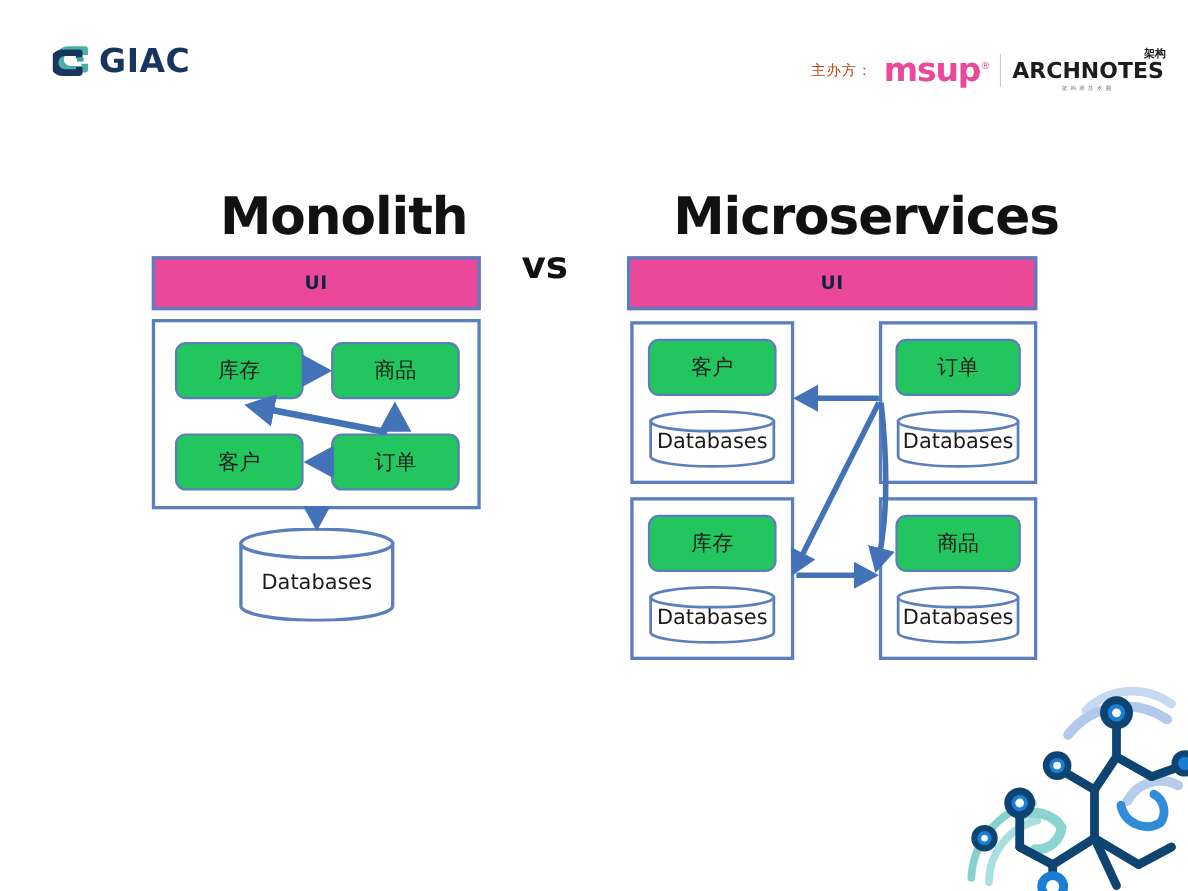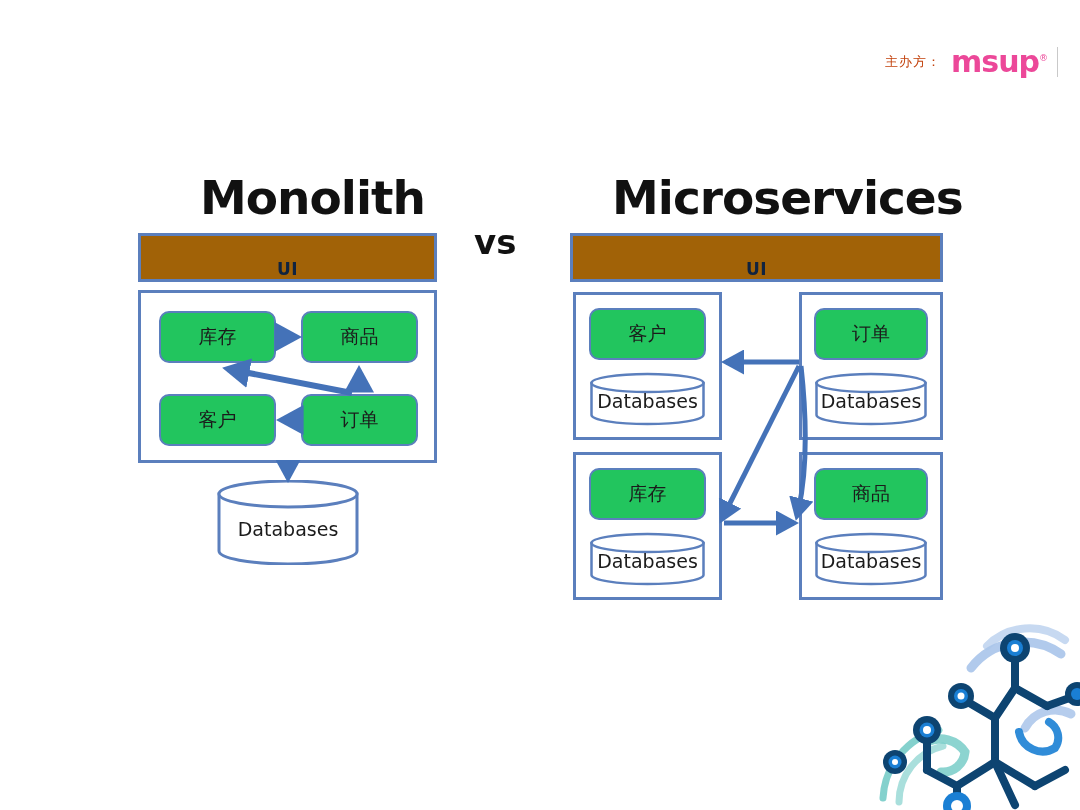--- a/index.html
+++ b/index.html
@@ -56,22 +56,22 @@
     color:#111111;
   }
   #title-monolith { left:200px; top:170px; font-size:47px; letter-spacing:-1px;text-align:right; }
   #title-vs { left:474px; top:180px; font-size:34px;margin-top:42px; }
   #title-microservices { left:612px; top:170px; font-size:47px; letter-spacing:-1px; }
 
   
   .ui-bar {
     position:absolute;
     border:3px solid #5b7fbd;
-    background:#a16207;
-    display:flex; align-items:flex-end; justify-content:center;
+    background:#ec4899;
+    display:flex; align-items:center; justify-content:center;
   }
   .ui-bar-label {
     font-family:"DejaVu Sans","Liberation Sans",sans-serif;
     font-weight:700; font-size:17px; color:#10233f; letter-spacing:0.5px;
   }
   .outer-box {
     position:absolute;
     border:3px solid #5b7fbd;
     background:#ffffff;
   }
@@ -99,25 +99,38 @@
   .arrows { position:absolute; left:0; top:0; width:1080px; height:810px; pointer-events:none; }
 
   
   #corner-graphic { position:absolute; right:0; bottom:0; width:215px; height:200px; }
 </style>
 </head>
 <body>
 
 <div id="header">
 
+  <div id="giac-logo">
+    <svg id="giac-mark" viewBox="0 0 36 34">
+      <path d="M14 3 H29 A3 3 0 0 1 32 6 V11 H26 V9 H16 A6 6 0 0 0 16 21 H26 V19 H32 V24 A3 3 0 0 1 29 27 H14 A12 12 0 0 1 14 3 Z" fill="#3aa9a0" opacity="0.92"></path>
+      <path d="M9 6 H24 A3 3 0 0 1 27 9 V14 H21 V12 H11 A6 6 0 0 0 11 24 H21 V22 H27 V27 A3 3 0 0 1 24 30 H9 A12 12 0 0 1 9 6 Z" fill="#18355e"></path>
+      <rect x="22" y="13" width="6" height="4" fill="#3aa9a0"></rect>
+    </svg>
+    <span id="giac-word">GIAC</span>
+  </div>
 
   <div id="sponsor-block">
     <span id="sponsor-label">主办方：</span>
     <span id="msup-word"><span>msup</span><span id="msup-reg">®</span></span>
     <span id="sponsor-divider"></span>
+    <span id="archnotes-logo">
+      <span id="archnotes-cn">架构</span>
+      <span id="archnotes-word">ARCHNOTES</span>
+      <div id="archnotes-sub">架构师技术圈</div>
+    </span>
   </div>
 </div>
 
 <div class="big-title" id="title-monolith">Monolith</div>
 <div class="big-title" id="title-vs">vs</div>
 <div class="big-title" id="title-microservices">Microservices</div>
 
 <div style="position:absolute;left:0;top:0;">
 
   <div class="ui-bar" style="left:138px;top:233px;width:299px;height:49px;">

